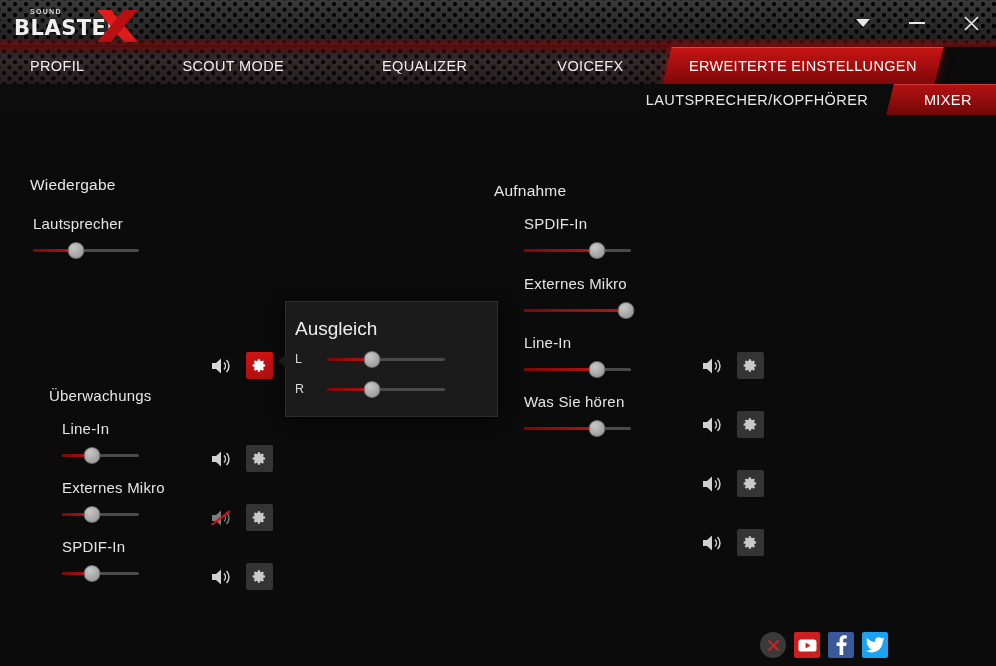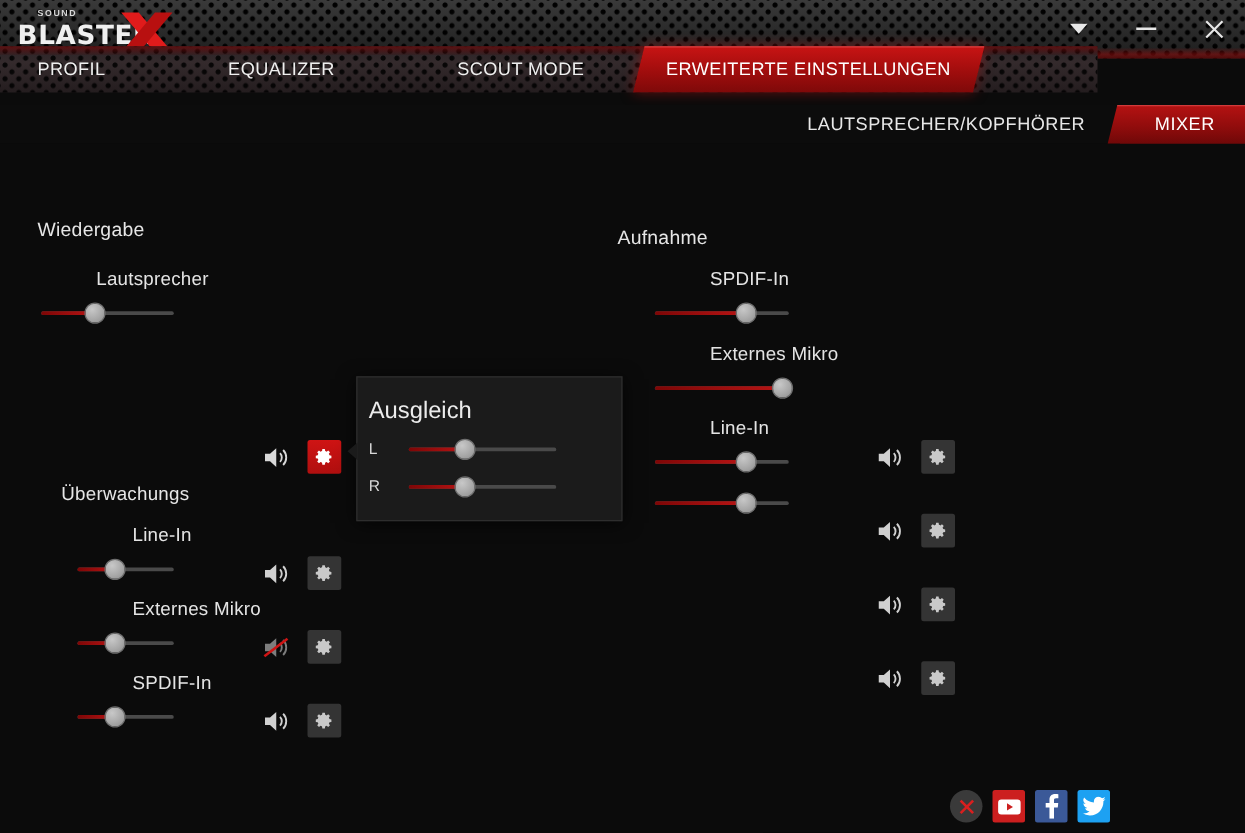--- a/index.html
+++ b/index.html
@@ -42,21 +42,21 @@
     position:absolute; left: 86px; top: -2px; width: 48px; height: 40px;
   }
 
   .wincontrols { position: absolute; right: 10px; top: 8px; display:flex; align-items:center; gap: 24px; }
   .wc { width: 30px; height: 30px; display:flex; align-items:center; justify-content:center; cursor:pointer; }
   .wc .caret { width:0;height:0;border-left:7px solid transparent;border-right:7px solid transparent;border-top:8px solid #e8e8e8; }
   .wc .dash { width:16px; height:2px; background:#e8e8e8; }
 
   
   .tabbar {
-    position: absolute; left:0; top: 37px; width: 878px; height: 37px;
+    position: absolute; left:0; top: 47px; width: 878px; height: 37px;
     background:
       radial-gradient(circle at 4px 4px, rgba(0,0,0,0.85) 1.7px, rgba(0,0,0,0) 2.4px) 0 0 / 11px 11px,
       radial-gradient(circle at 4px 4px, rgba(0,0,0,0.85) 1.7px, rgba(0,0,0,0) 2.4px) 5.5px 5.5px / 11px 11px,
       linear-gradient(180deg,#2a2326 0%, #342a2c 35%, #241d1f 100%);
     overflow: visible;
   }
   .tabbar::before {
     content:""; position:absolute; left:0; top:0; width:100%; height:7px;
     background: linear-gradient(180deg, rgba(110,10,10,0.75) 0%, rgba(60,8,8,0.15) 100%);
   }
@@ -95,21 +95,21 @@
     box-shadow: inset 0 1px 0 rgba(255,120,120,0.4);
   }
   .subtab.active > span { transform: skewX(14deg); display:block; }
 
   
   .body { position:absolute; left:0; top:115px; width:896px; height:551px; background:#0b0b0b; }
 
   .section-title { position:absolute; color:#e6e6e6; font-size:15.5px; letter-spacing:0.2px; }
 
   .ch { position:absolute; }
-  .ch-label { color:#e4e4e4; font-size:15px; letter-spacing:0.2px; white-space:nowrap; margin-bottom: 9px; display:block;margin-left:44px; }
+  .ch-label { color:#e4e4e4; font-size:15px; letter-spacing:0.2px; white-space:nowrap; margin-bottom: 9px; display:block; }
 
   .slider { position:relative; height: 18px; display:flex; align-items:center; cursor:pointer; }
   .track { position:absolute; left:0; top:8px; height:3px; width:100%; background:#4a4a4a; border-radius:2px; }
   .fill { position:absolute; left:0; top:8px; height:3px; background: linear-gradient(90deg,#7e0606 0%, #b81414 100%); border-radius:2px; }
   .knob {
     position:absolute; top:1px; width:17px; height:17px; border-radius:50%;
     background: radial-gradient(circle at 35% 30%, #c8c8c8 0%, #a9a9a9 55%, #8d8d8d 100%);
     border: 1px solid #6e6e6e; transform: translateX(-8.5px);
   }
 
@@ -169,24 +169,27 @@
       </div>
     </div>
   </div>
 
   <div class="tabbar">
     <div class="tabs">
       <div class="tab" style="margin-left:14px">
         <span>PROFIL</span>
       </div>
       <div class="tab" style="margin-left:66px">
+        <span>SCOUT MODE</span>
+      </div>
+      <div class="tab" style="margin-left:66px">
         <span>EQUALIZER</span>
       </div>
-      <div class="tab" style="margin-left:66px">
-        <span>SCOUT MODE</span>
+      <div class="tab" style="margin-left:58px">
+        <span>VOICEFX</span>
       </div>
       <div class="tab active" style="margin-left:28px">
         <span>ERWEITERTE EINSTELLUNGEN</span>
       </div>
     </div>
   </div>
 
   <div class="subheader">
     <div class="subtabs">
       <div class="subtab">
@@ -369,20 +372,21 @@
       </div>
       <div class="gear">
         <svg width="15" height="15" viewBox="0 0 24 24">
           <path fill="#c9c9c9" d="M12 8.2a3.8 3.8 0 100 7.6 3.8 3.8 0 000-7.6zm0 6a2.2 2.2 0 110-4.4 2.2 2.2 0 010 4.4z"></path>
           <path fill="#c9c9c9" d="M21 13.6v-3.2l-2.5-.4a6.9 6.9 0 00-.8-1.9l1.5-2-2.3-2.3-2 1.5a6.9 6.9 0 00-1.9-.8L12.6 2h-3.2l-.4 2.5a6.9 6.9 0 00-1.9.8l-2-1.5L2.8 6.1l1.5 2a6.9 6.9 0 00-.8 1.9L1 10.4v3.2l2.5.4c.2.7.5 1.3.8 1.9l-1.5 2 2.3 2.3 2-1.5c.6.4 1.2.6 1.9.8l.4 2.5h3.2l.4-2.5c.7-.2 1.3-.5 1.9-.8l2 1.5 2.3-2.3-1.5-2c.4-.6.6-1.2.8-1.9l2.5-.4z"></path>
         </svg>
       </div>
     </div>
 
     <div class="ch" style="left:524px; top:278px; width:300px;">
+      <span class="ch-label">Was Sie hören</span>
       <div class="slider" style="width:107px;">
         <div class="track"></div>
         <div class="fill" id="f-rc3" style="width: 68%;"></div>
         <div class="knob" id="k-rc3" style="left: 68%;"></div>
       </div>
     </div>
     <div class="ctrl-row" style="left:701px; top:414px;">
       <div class="spk">
         <svg width="22" height="20" viewBox="0 0 22 20">
           <path d="M2 7 H6 L11 2.5 V17.5 L6 13 H2 Z" fill="#d0d0d0"></path>

